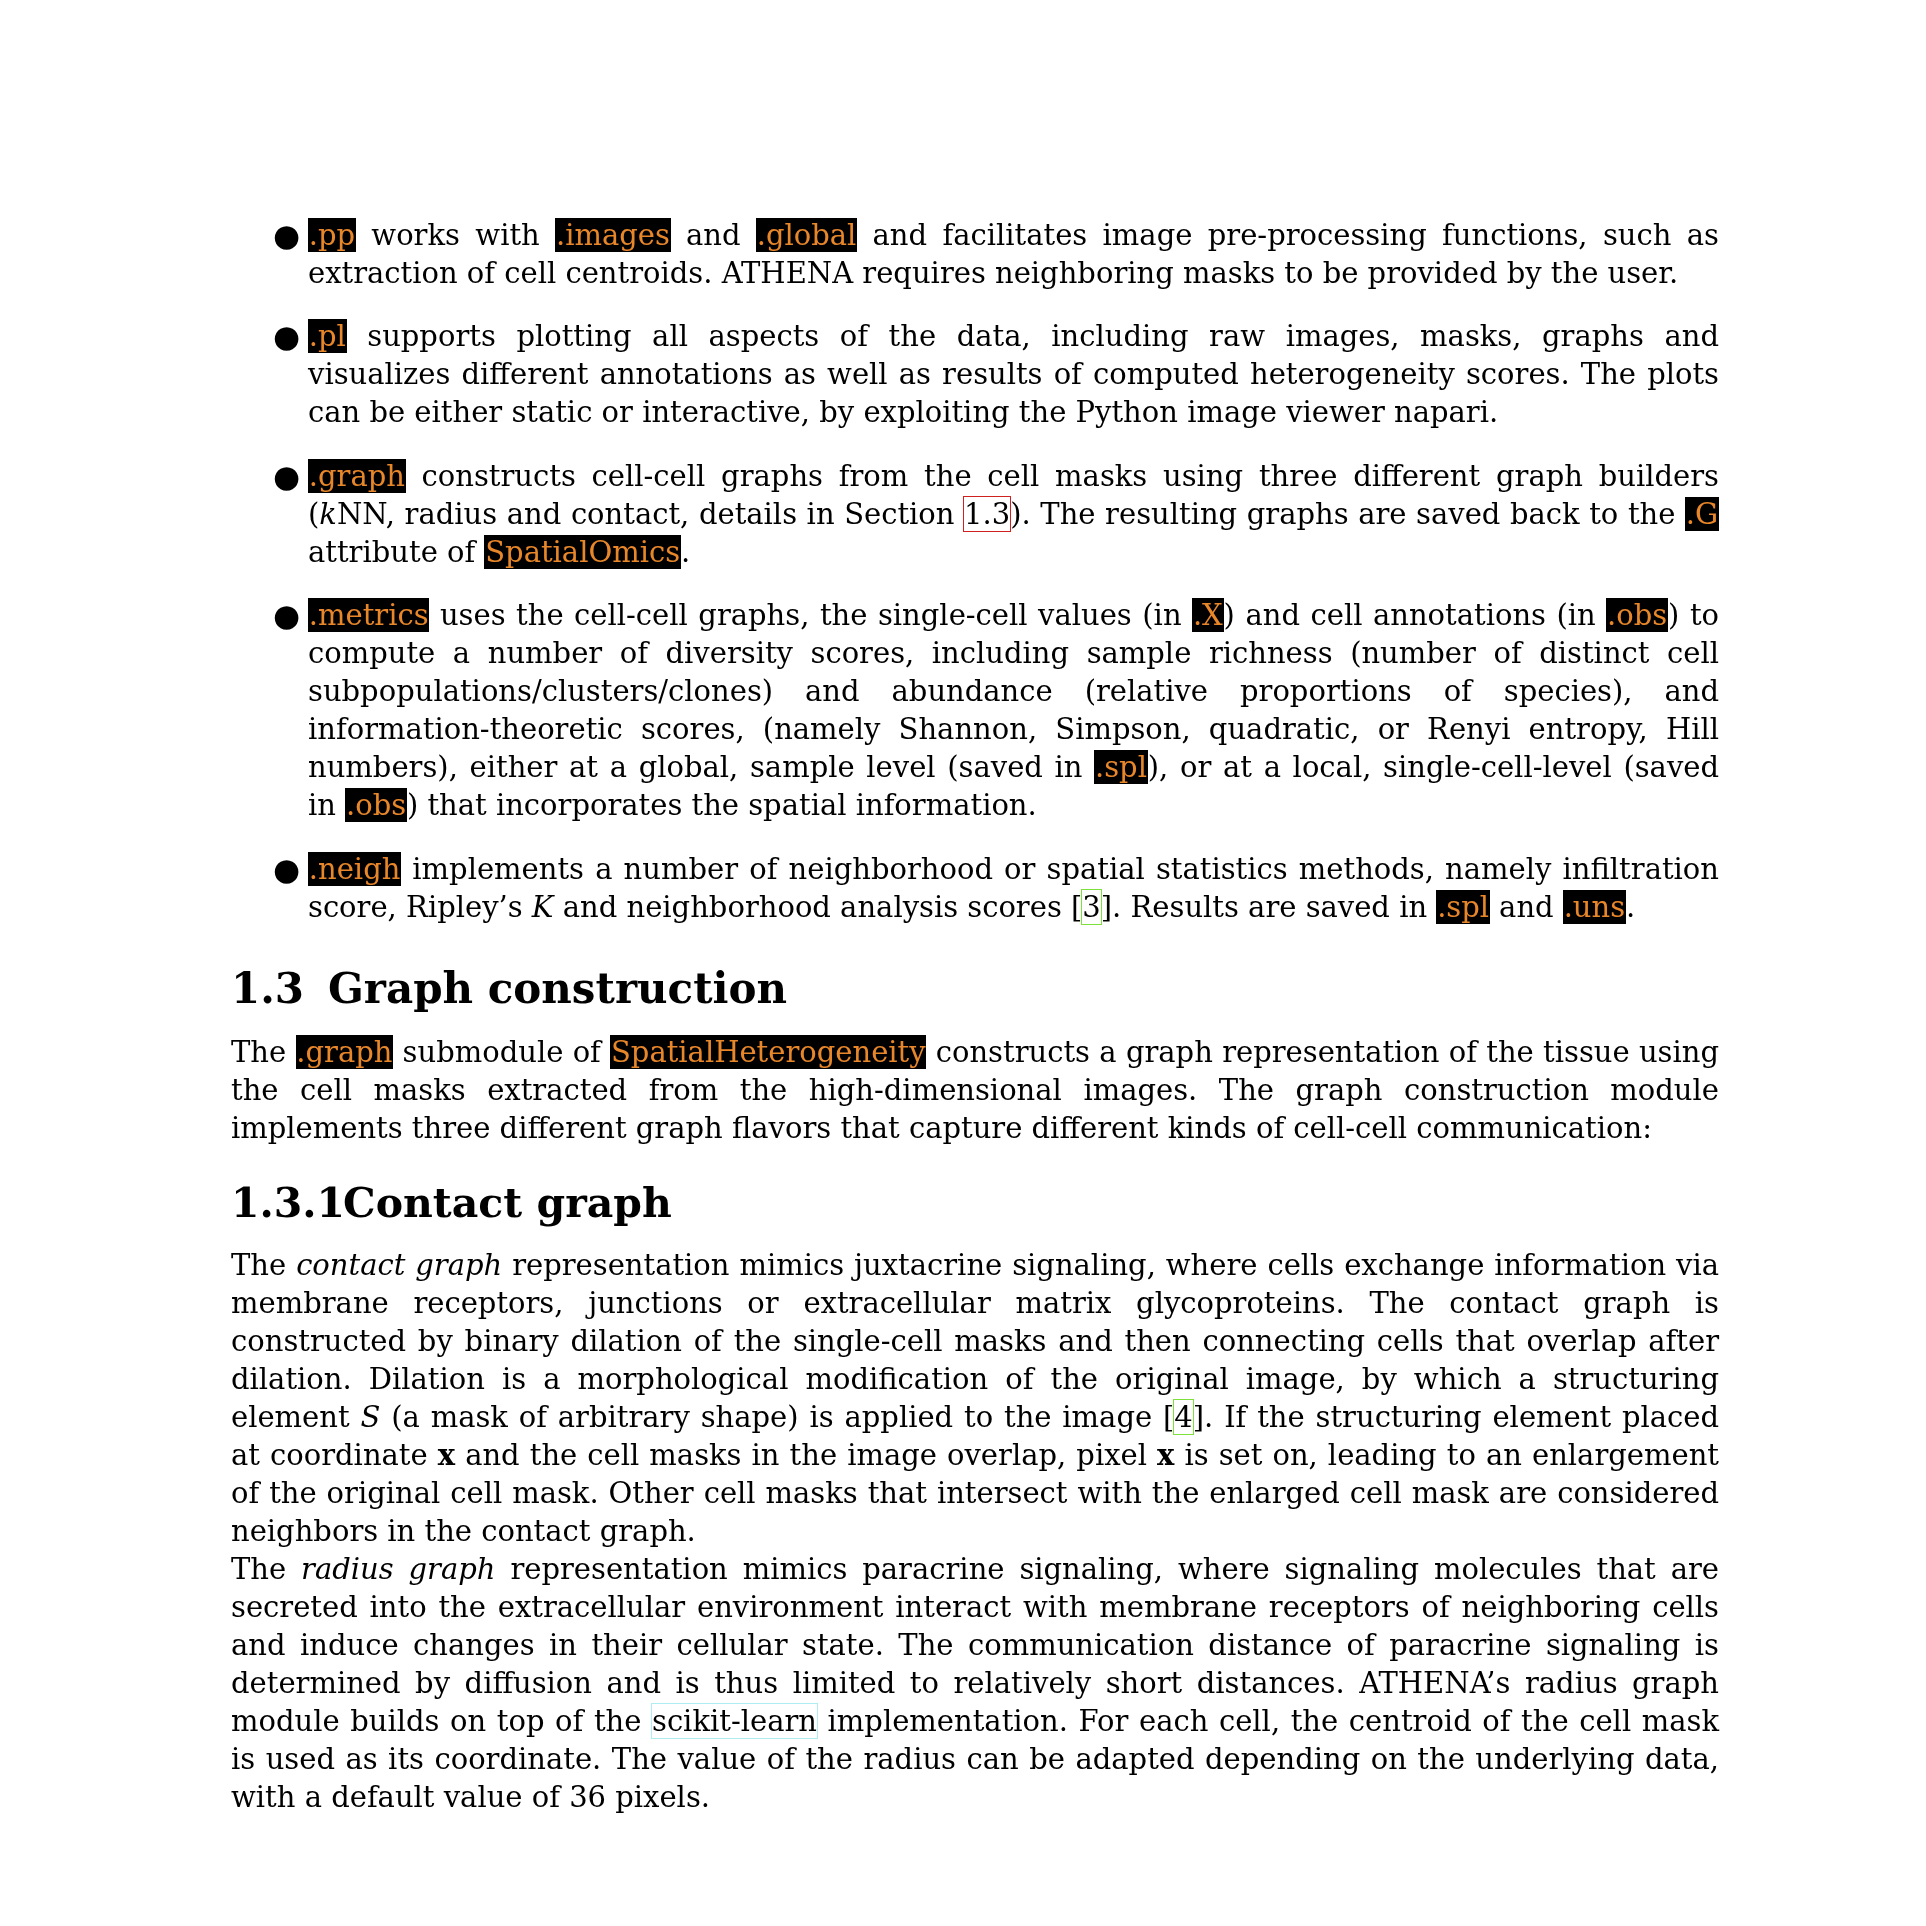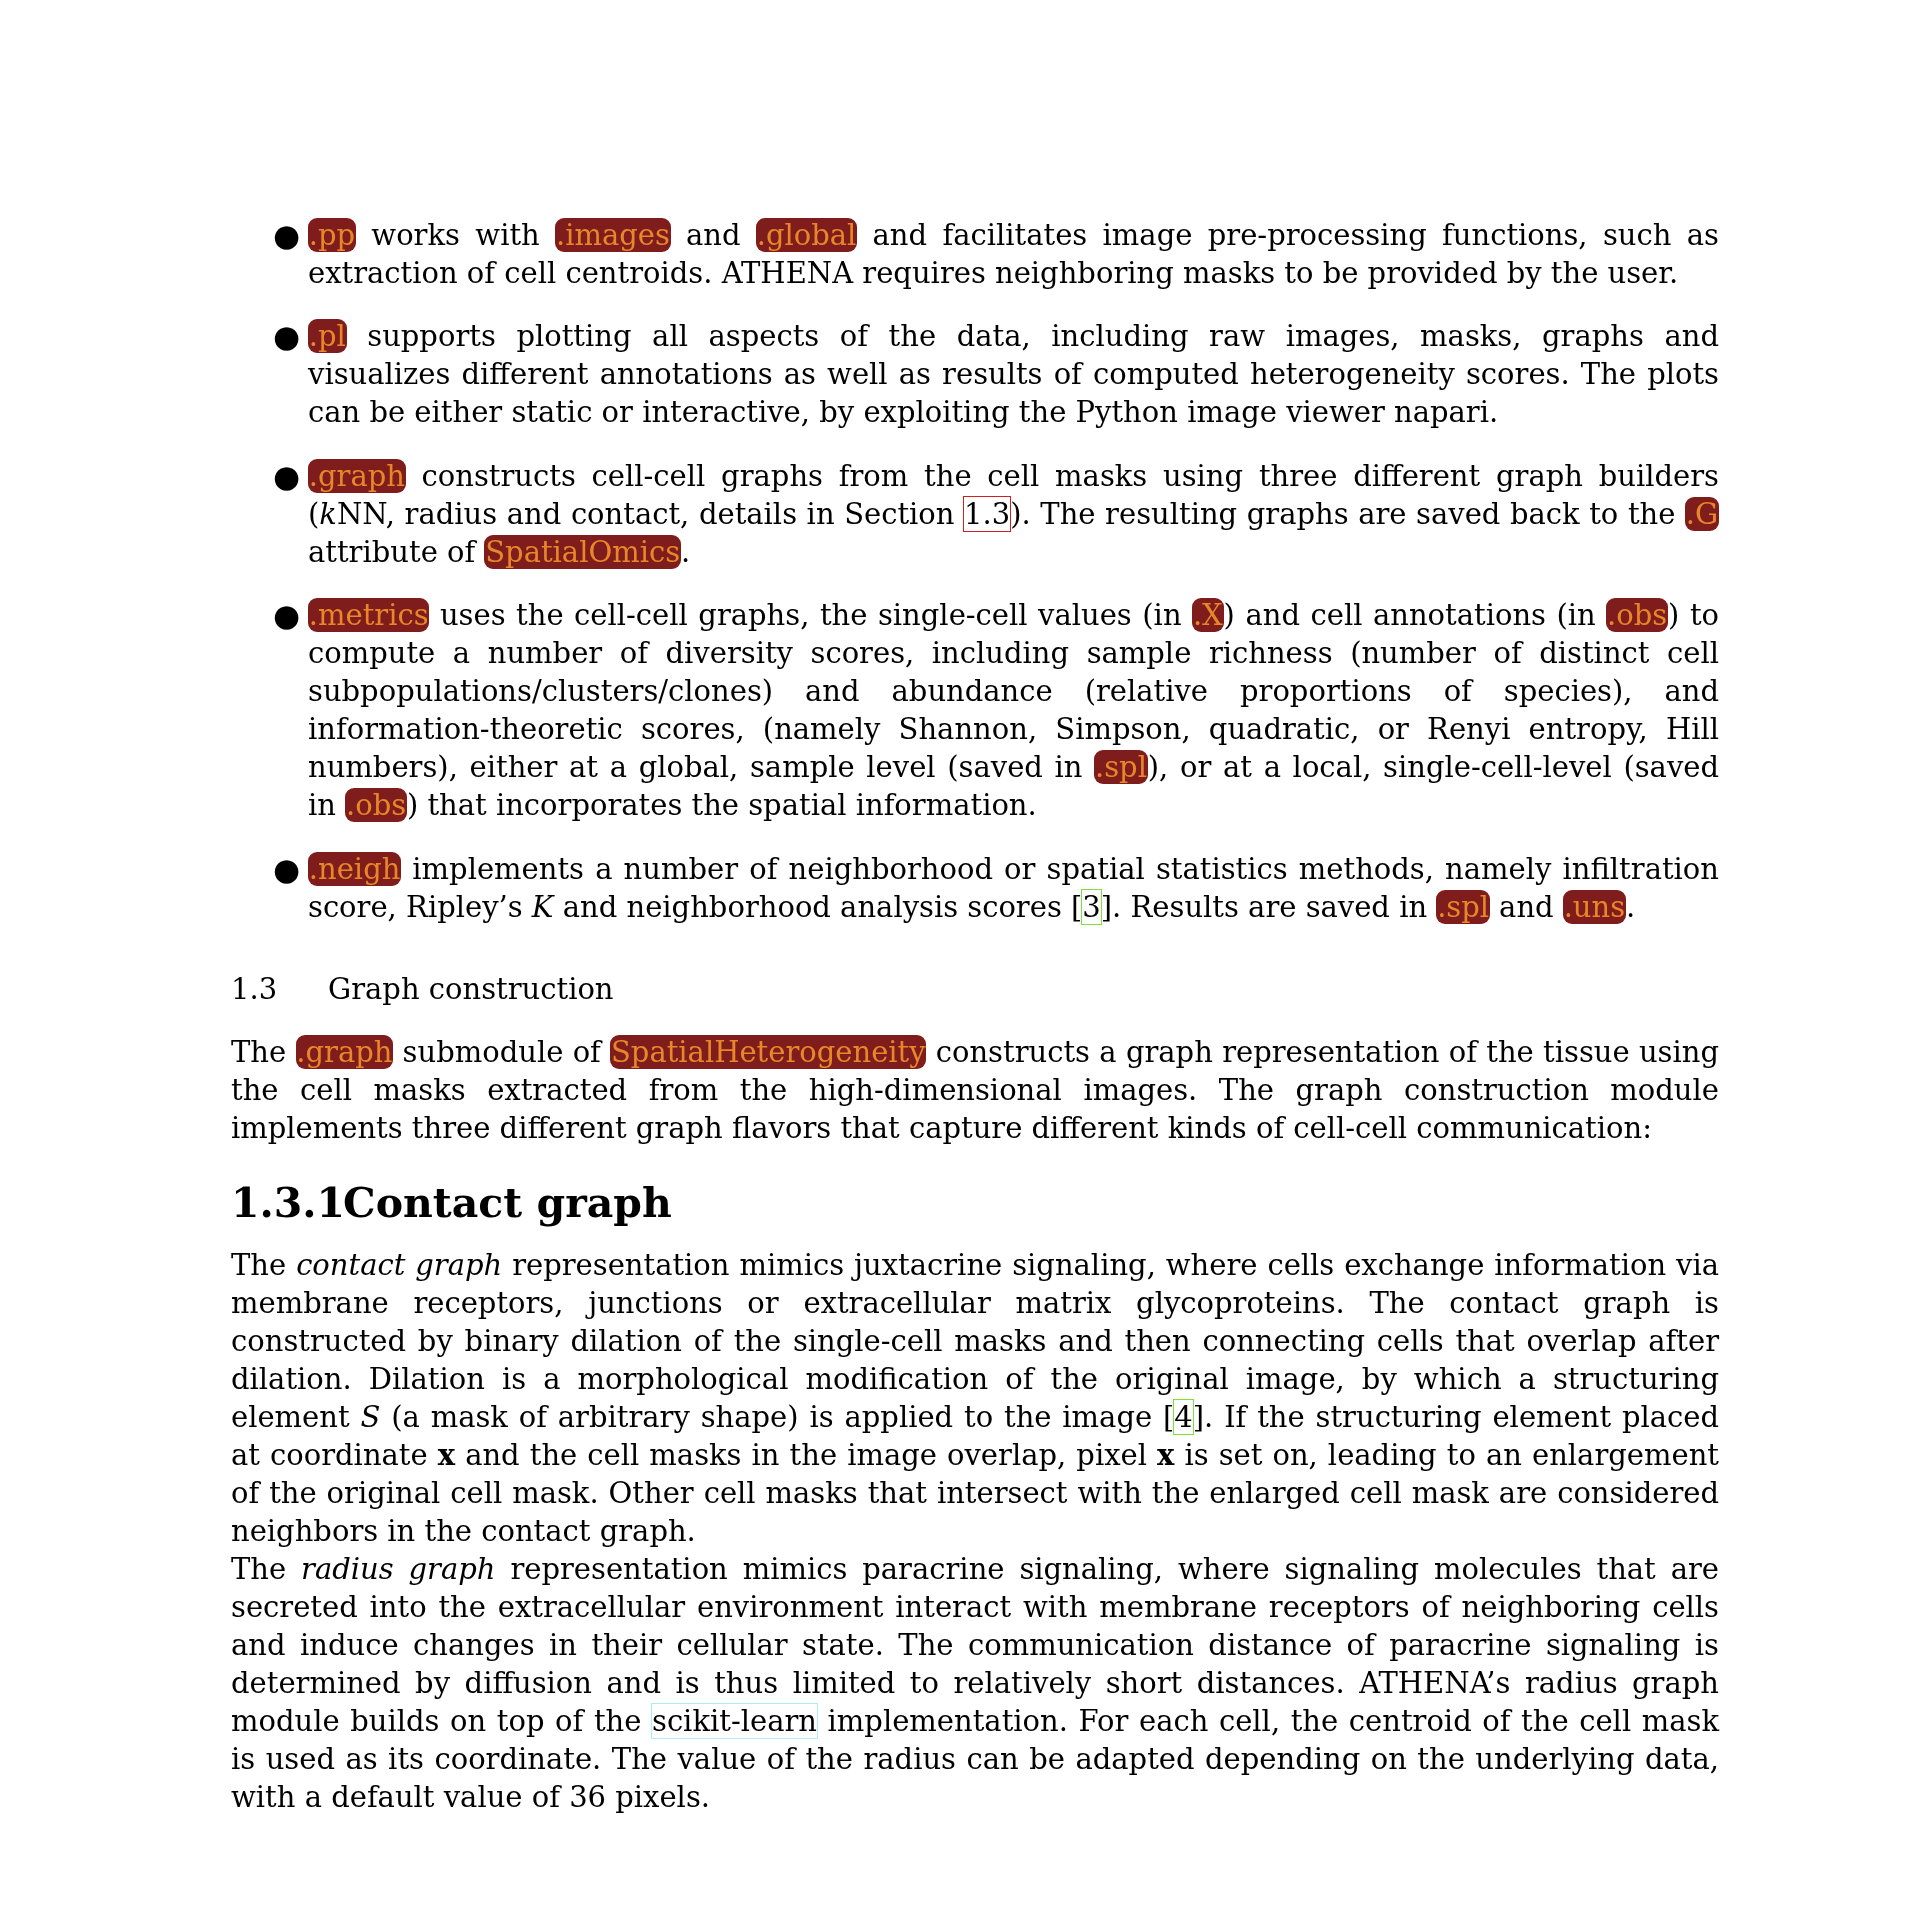--- a/index.html
+++ b/index.html
@@ -3,25 +3,25 @@
 <meta charset="utf-8">
 <style>
   html, body { margin:0; padding:0; background:#ffffff; }
   body { width:1965px; height:2542px; position:relative; overflow:hidden;
     font-family:"DejaVu Serif","Liberation Serif",serif; color:#000; }
   .page { position:absolute; left:231px; top:216px; width:1488px;
     font-size:29px; line-height:38px; text-align:justify; }
   ul.bullets { list-style:none; margin:0; padding:0; }
   ul.bullets li { position:relative; padding-left:77px; margin-bottom:25.4px; }
   ul.bullets li .bullet { position:absolute; left:42px; top:0; font-size:31px; }
-  .code { color:#e8862a; background:#7f1d1d; padding:0 0.8px;border-radius:9px; }
+  .code { color:#e8862a; background:#000000; padding:0 0.8px; }
   .ref-sec { outline:1.9px solid #d02020; outline-offset:0.8px; }
   .ref-cite { outline:1.5px solid #7ee03a; outline-offset:0.8px; }
   .ref-url { outline:1.2px solid #aeeef2; outline-offset:0.8px;margin-top:7px; }
-  h2 { font-size:29px; font-weight:normal; margin:40px 0 21.6px 0; line-height:46px; }
+  h2 { font-size:42px; font-weight:bold; margin:40px 0 21.6px 0; line-height:46px; }
   h2 .num { display:inline-block; width:97px; }
   h3 { font-size:41px; font-weight:bold; margin:37px 0 23px 0; line-height:39px; }
   h3 .num { display:inline-block; width:112px; }
   p { margin:0; }
   em { font-style:italic; }
   b.v { font-weight:bold; }
 </style>
 </head>
 <body>
 

